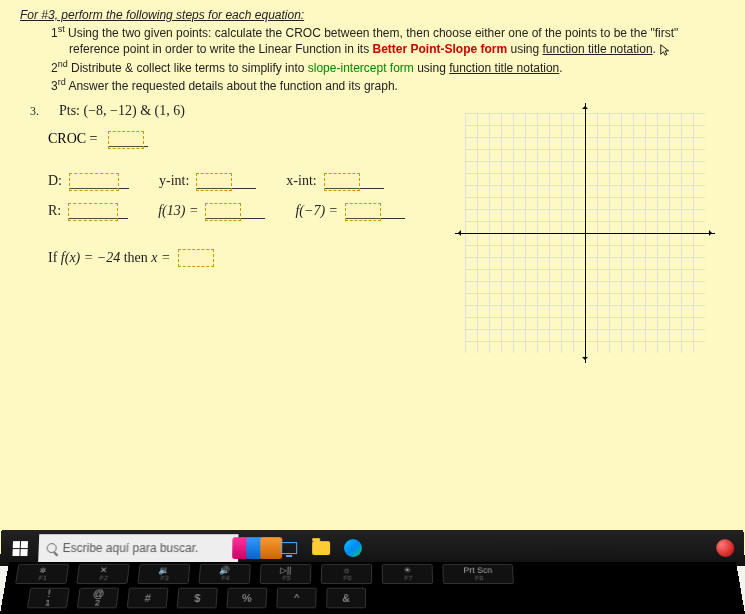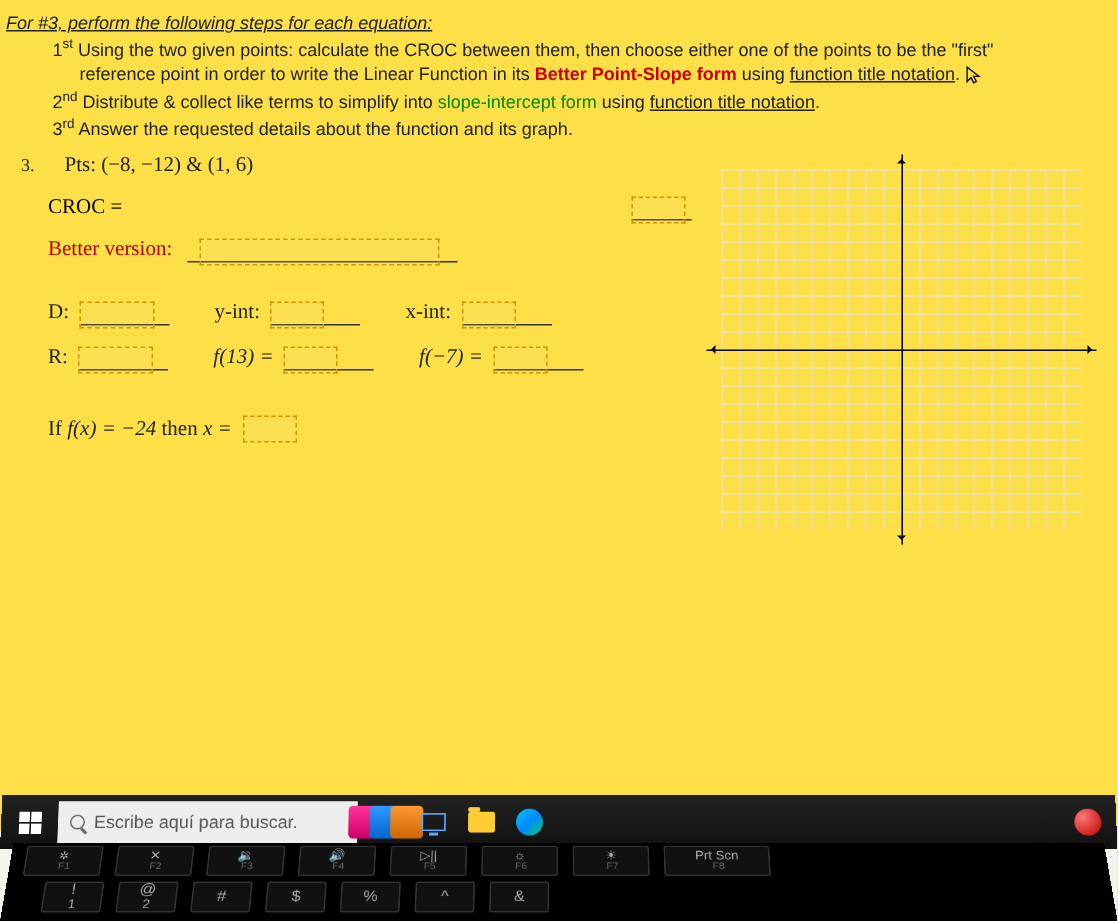--- a/index.html
+++ b/index.html
@@ -5,24 +5,24 @@
   * { margin: 0; padding: 0; box-sizing: border-box; }
   body {
     font-family: "Comic Sans MS", cursive, sans-serif;
     background: #f5f5f0;
     width: 745px;
     height: 614px;
     overflow: hidden;
     position: relative;
   }
   .paper {
-    background: #fde047;
+    background: #fef9c3;
     width: 100%;
     height: 554px;
-    padding: 8px 4px;
+    padding: 8px 20px;
     font-size: 12px;
     color: #222;
     transform-origin: top left;
   }
   .header { margin-bottom: 10px; }
   .header .title {
     font-style: italic;
     text-decoration: underline;
     font-size: 12px;
   }
@@ -215,29 +215,25 @@
     </div>
   </div>
 
   <div class="q3">
     <div class="q3-left">
       <div style="display:flex; gap:20px; align-items:baseline;">
         <span class="qnum">3.</span>
         <span class="pts">Pts: (−8, −12) &amp; (1, 6)</span>
       </div>
 
-      <div class="field-line" style="margin-left:18px;justify-content:space-between;">
+      <div class="field-line" style="margin-left:18px;">
         <span class="label main">CROC =</span>
         <span class="blank small"><span class="dashed-rect"></span></span>
       </div>
 
-      <div class="field-line" style="margin-left:18px;">
-        <span class="label better">Better version:</span>
-        <span class="blank long"><span class="dashed-rect wide" style="margin-left:8px;"></span></span>
-      </div>
 
 
       <div class="row3" style="margin-left:18px; margin-top:26px;">
         <span class="item">
           <span>D:</span>
             <span class="blank med"><span class="dashed-rect" style="width:50px;"></span></span>
         </span>
         <span class="item">
           <span>y-int:</span>
             <span class="blank med"><span class="dashed-rect"></span></span>

